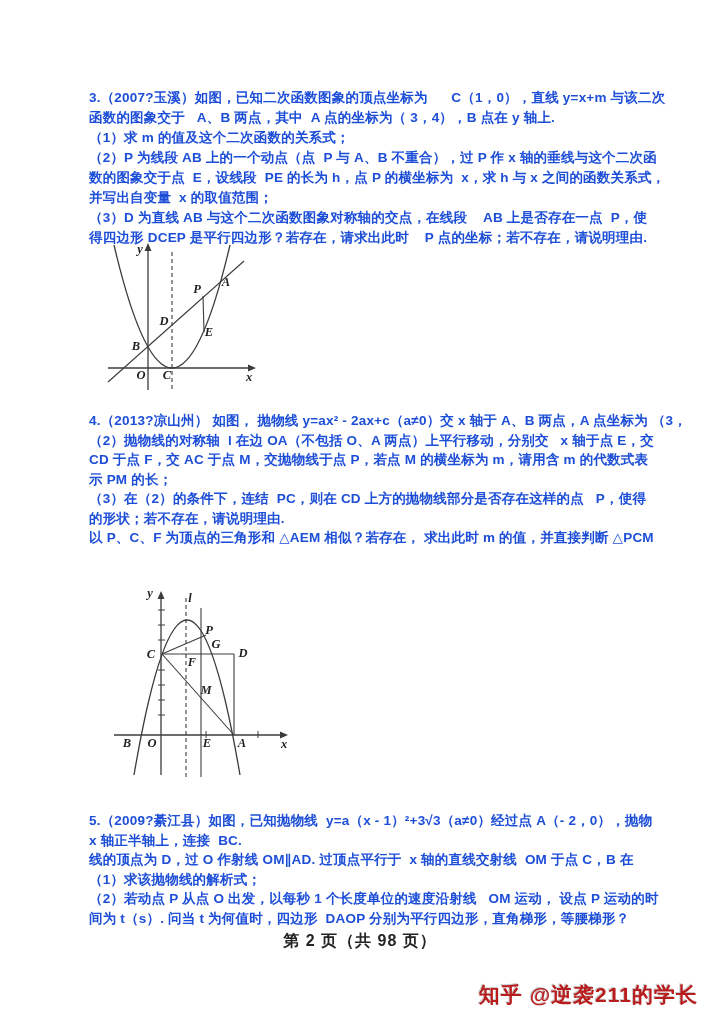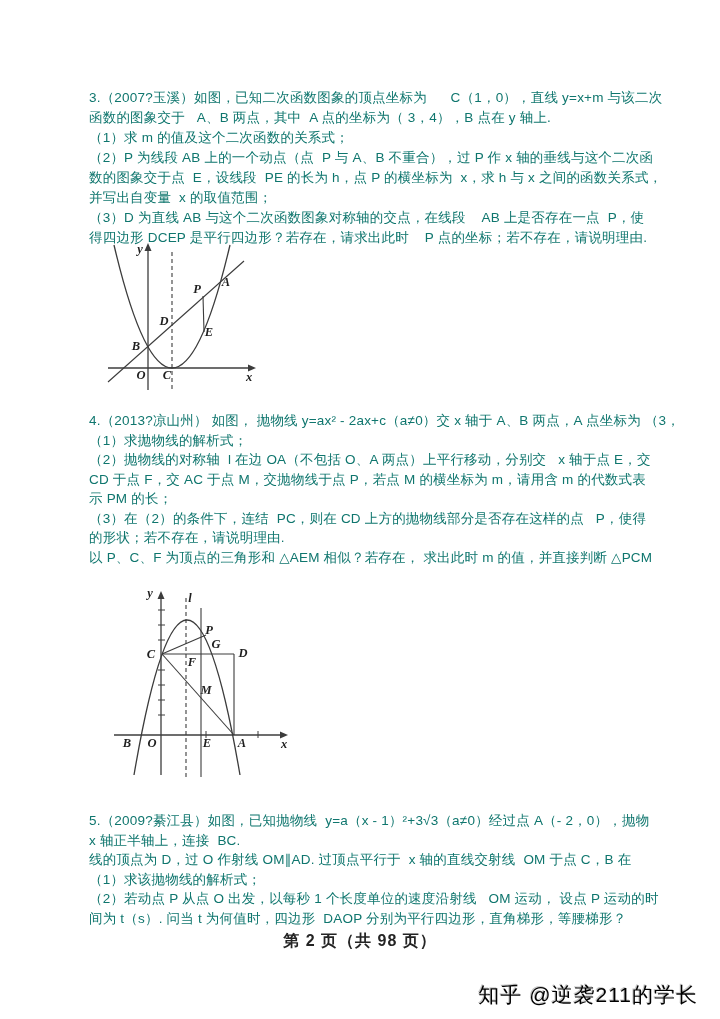--- a/index.html
+++ b/index.html
@@ -2,40 +2,40 @@
 <html><head>
 <meta charset="utf-8">
 <style>
   html,body{margin:0;padding:0;background:#ffffff;}
   .page{
     position:relative;width:720px;height:1019px;background:#ffffff;overflow:hidden;
     font-family:"Liberation Sans","DejaVu Sans",sans-serif;color:#242424;
   }
   .textblock{position:absolute;left:89px;width:545px;}
   .tline{
-    white-space:pre;font-size:13.5px;font-weight:400;letter-spacing:0.2px;
-    color:#0f766e;
+    white-space:pre;font-size:13.5px;font-weight:700;letter-spacing:0.2px;
+    color:#1d4ed8;
   }
   .lh20 .tline{line-height:20px;height:20px;}
   .lh195 .tline{line-height:19.5px;height:19.5px;}
   .figure{position:absolute;}
   .fig-stroke{stroke:#3c3c3c;fill:none;}
   .fig-label{
     font-family:"Liberation Serif","DejaVu Serif",serif;font-style:italic;
     font-size:12.5px;fill:#1f1f1f;text-anchor:middle;font-weight:600;
   }
   .arrow{fill:#3c3c3c;stroke:none;}
   .footer{
     position:absolute;top:931px;left:0;width:720px;text-align:center;
     font-size:16px;font-weight:600;color:#242424;letter-spacing:1px;
   }
   .footer b{font-weight:800;}
   .watermark{
     position:absolute;right:22px;top:981px;
-    font-size:21px;font-weight:400;color:#000000;letter-spacing:1px;
+    font-size:21px;font-weight:700;color:#b91c1c;letter-spacing:1px;
     text-shadow:-1px -1px 0 #c9c9c9, 1px 1px 0 #ffffff;
   }
 </style>
 </head>
 <body>
 
 <div class="page">
 
   <div class="textblock lh20" style="top:88px;">
     <div class="tline">3.（2007?玉溪）如图，已知二次函数图象的顶点坐标为      C（1，0），直线 y=x+m 与该二次</div>
@@ -71,21 +71,20 @@
       <text class="fig-label" x="38" y="108">B</text>
       <text class="fig-label" x="66" y="83">D</text>
       <text class="fig-label" x="111" y="94">E</text>
       <text class="fig-label" x="99" y="51">P</text>
       <text class="fig-label" x="128" y="44">A</text>
     </svg>
   </div>
 
   <div class="textblock lh195" style="top:411px;">
     <div class="tline">4.（2013?凉山州） 如图， 抛物线 y=ax² - 2ax+c（a≠0）交 x 轴于 A、B 两点，A 点坐标为 （3，</div>
-    <div class="tline">（1）求抛物线的解析式；</div>
     <div class="tline">（2）抛物线的对称轴  l 在边 OA（不包括 O、A 两点）上平行移动，分别交   x 轴于点 E，交</div>
     <div class="tline">CD 于点 F，交 AC 于点 M，交抛物线于点 P，若点 M 的横坐标为 m，请用含 m 的代数式表</div>
     <div class="tline">示 PM 的长；</div>
     <div class="tline">（3）在（2）的条件下，连结  PC，则在 CD 上方的抛物线部分是否存在这样的点   P，使得</div>
     <div class="tline">的形状；若不存在，请说明理由.</div>
     <div class="tline">以 P、C、F 为顶点的三角形和 △AEM 相似？若存在， 求出此时 m 的值，并直接判断 △PCM</div>
   </div>
 
   <div class="figure" style="left:112px;top:588px;">
     <svg width="190" height="195" viewBox="0 0 190 195">

